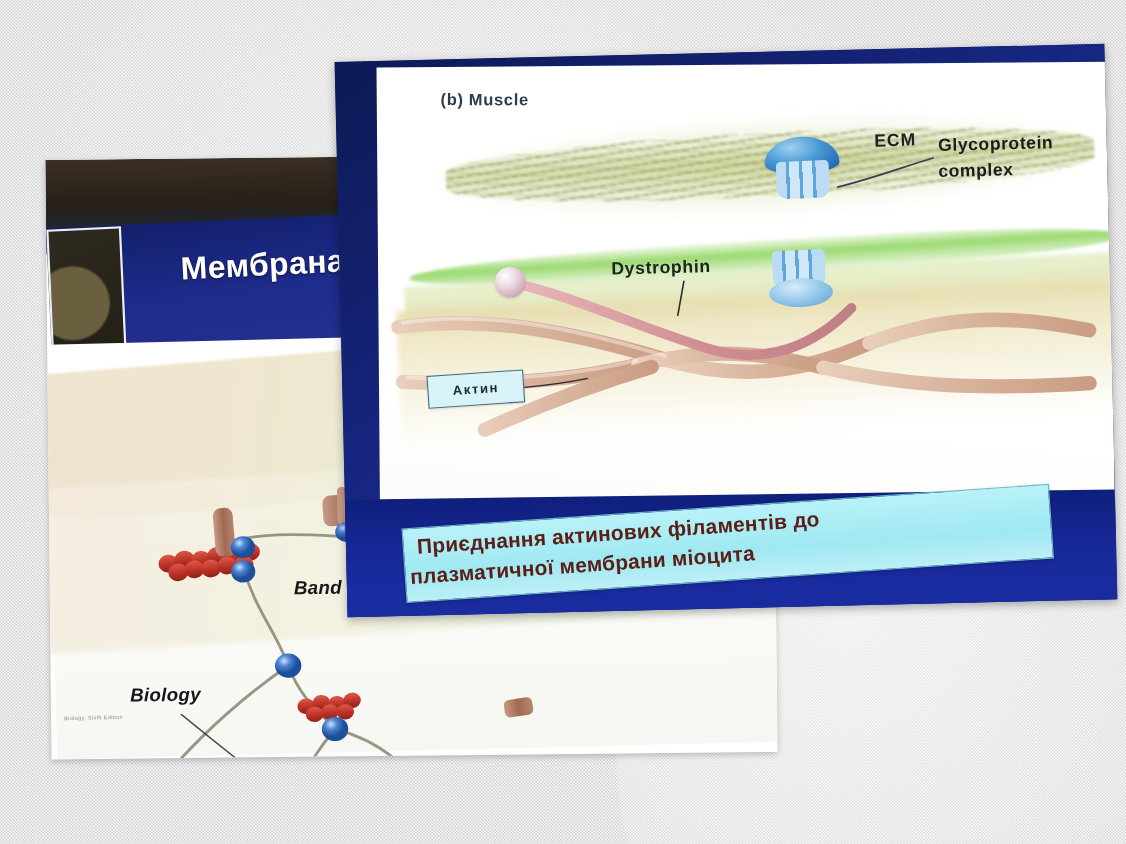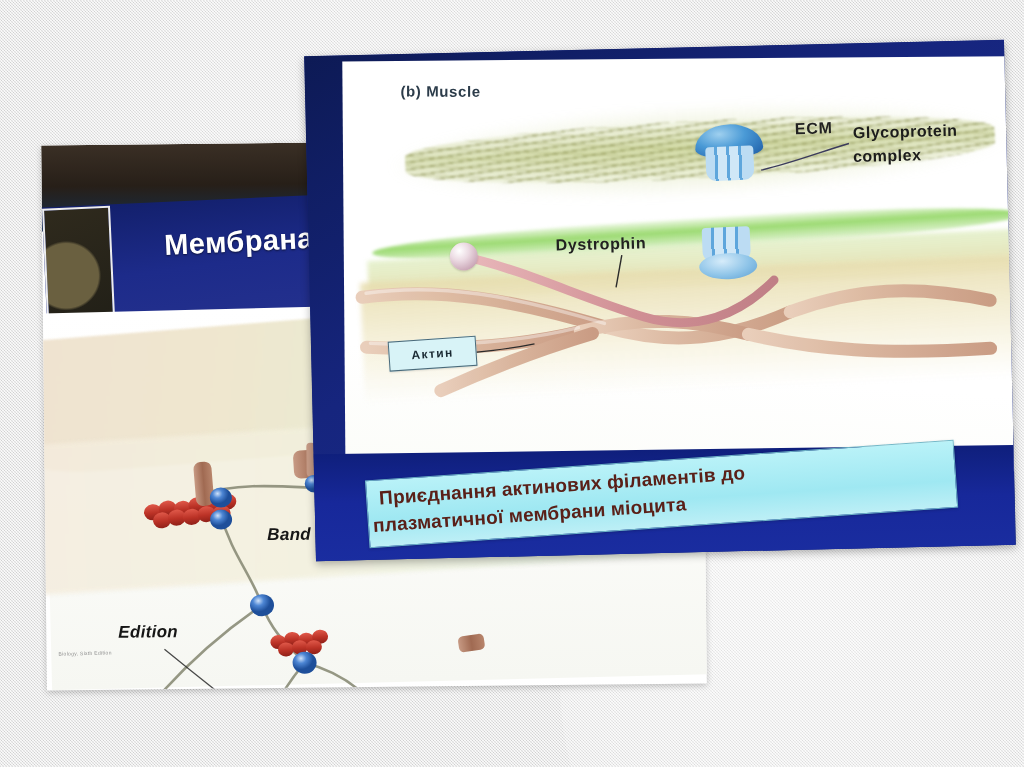--- a/index.html
+++ b/index.html
@@ -325,21 +325,21 @@
       <ellipse cx="489" cy="584" rx="11" ry="10" fill="url(#nodeG)"></ellipse>
       <ellipse cx="165" cy="598" rx="11" ry="10" fill="url(#nodeG)"></ellipse>
     </g>
 
     <g stroke="#2b2b2b" stroke-width="1.3" fill="none" opacity=".85">
       <path d="M118,505 C160,540 200,572 236,600"></path>
     </g>
   </svg>
 
   <div class="lp-label" style="left:222px;top:382px;">Band 4.</div>
-  <div class="lp-label" style="left:72px;top:478px;">Edition</div>
+  <div class="lp-label" style="left:72px;top:478px;">Biology</div>
   <div class="lp-credit">Biology, Sixth Edition</div>
 </div>
 
 <div id="right-photo">
   <div class="rp-frame"></div>
   <div class="rp-white">
 
     <div class="rp-part">(b)  Muscle</div>
 
     <div class="ecm-halo"></div>

